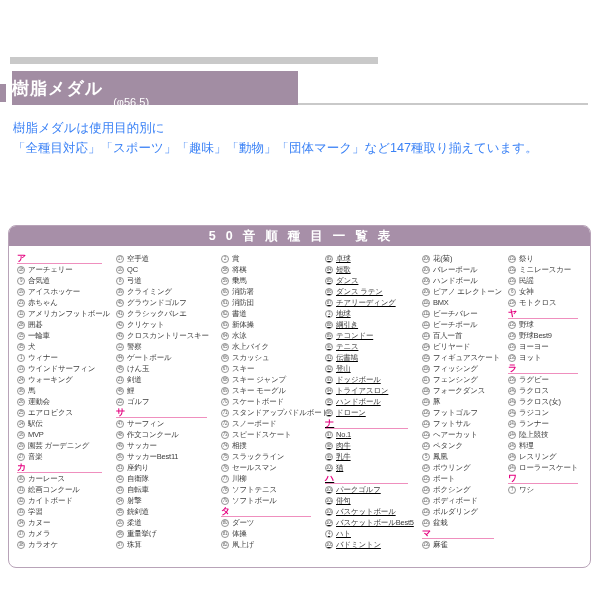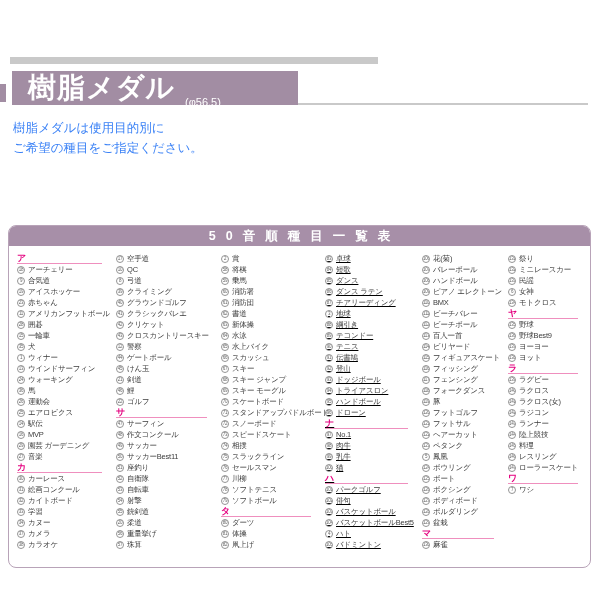--- a/index.html
+++ b/index.html
@@ -9,21 +9,21 @@
     overflow:hidden;
   }
   
   .top-strip{position:absolute;left:10px;top:57px;width:368px;height:7px;background:#c9c9c9;}
   
   .header-tab{position:absolute;left:0;top:84px;width:6px;height:18px;background:#a28da3;}
   .header-bar{
     position:absolute;left:12px;top:71px;width:286px;height:34px;
     background:#a28da3;color:#ffffff;display:flex;align-items:center;
   }
-  .header-title{font-size:28px;font-weight:bold;margin-left:16px;letter-spacing:1px;font-family:Liberation Serif, serif;}
+  .header-title{font-size:17px;font-weight:bold;letter-spacing:1px;font-family:Liberation Serif, serif;}
   .header-dia{font-size:11px;margin-left:10px;margin-top:27px;}
   .header-rule{position:absolute;left:298px;top:103px;width:290px;height:2px;background:#c9c9c9;}
   
   .intro{position:absolute;left:13px;top:118px;font-size:12.5px;color:#3b82f6;line-height:20px;}
   
   .catalog-table{
     position:absolute;left:8px;top:225px;width:583px;height:343px;
     border:1px solid #b8a3b8;border-radius:8px;overflow:hidden;background:#ffffff;
     box-sizing:border-box;
   }
@@ -62,21 +62,21 @@
 
 <div class="header-tab"></div>
 <div class="header-bar">
   <span class="header-title">樹脂メダル</span>
   <span class="header-dia">(φ56.5)</span>
 </div>
 <div class="header-rule"></div>
 
 <div class="intro">
   <div>樹脂メダルは使用目的別に</div>
-  <div>ご希望の種目をご指定ください。</div>
+  <div>「全種目対応」「スポーツ」「趣味」「動物」「団体マーク」など147種取り揃えています。</div>
 </div>
 
 <div class="catalog-table">
   <div class="table-title">50音順種目一覧表</div>
   <div class="table-body" id="table-body">
       <div class="col">
         <div class="sec">ア</div>
         <div class="item">
           <span class="cnum">18</span>
           <span class="lbl">アーチェリー</span>

